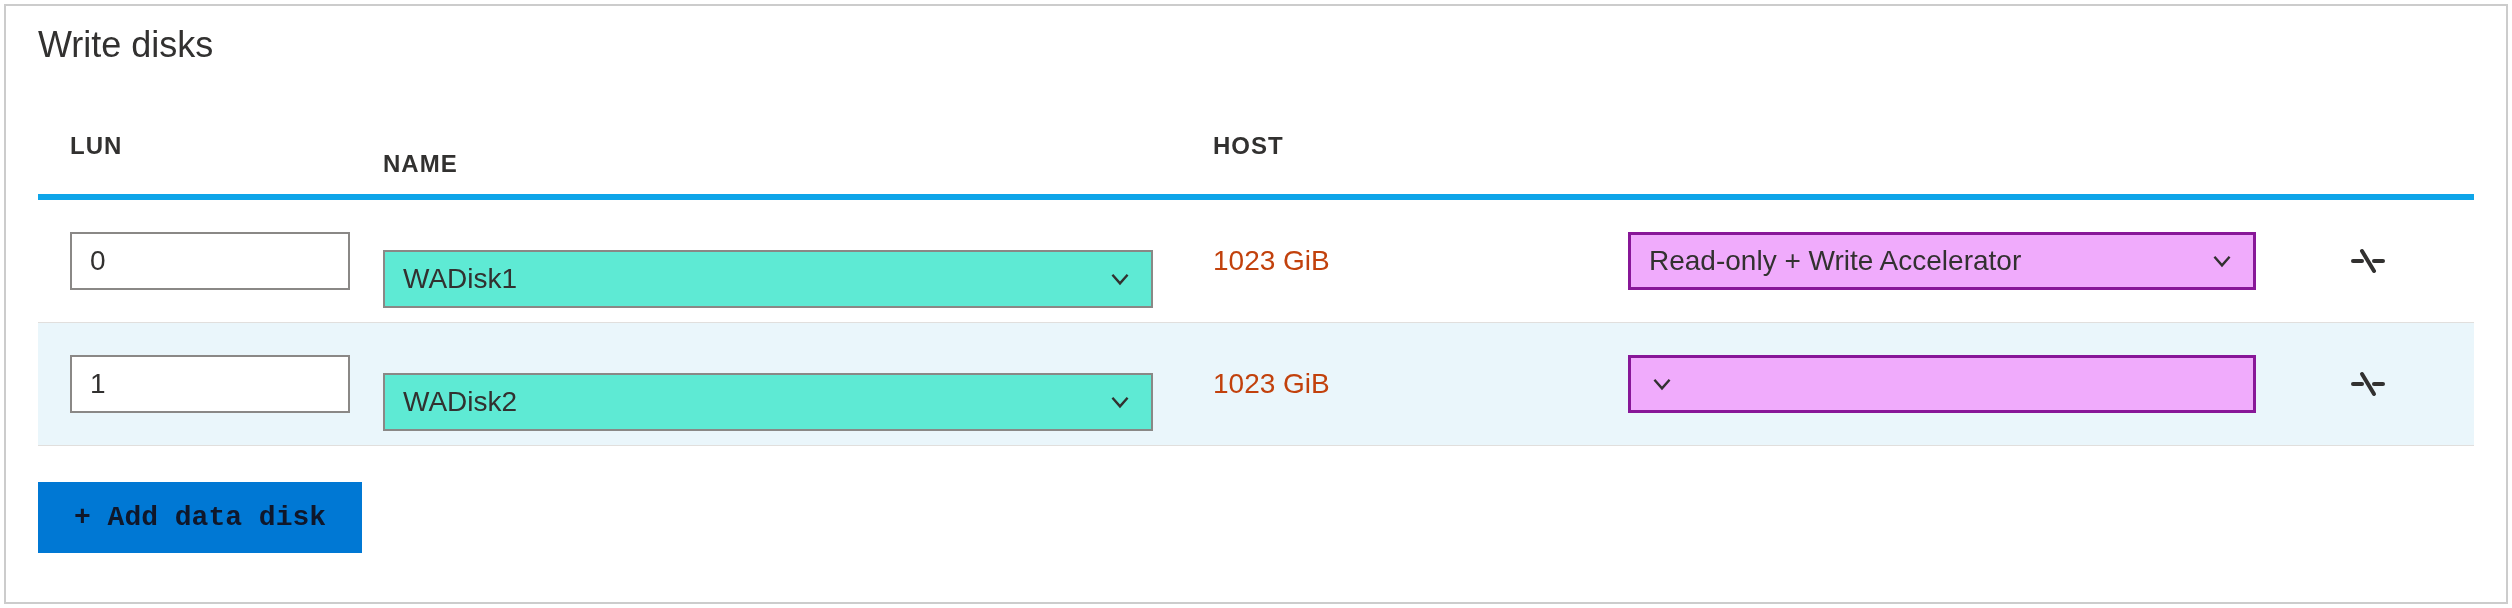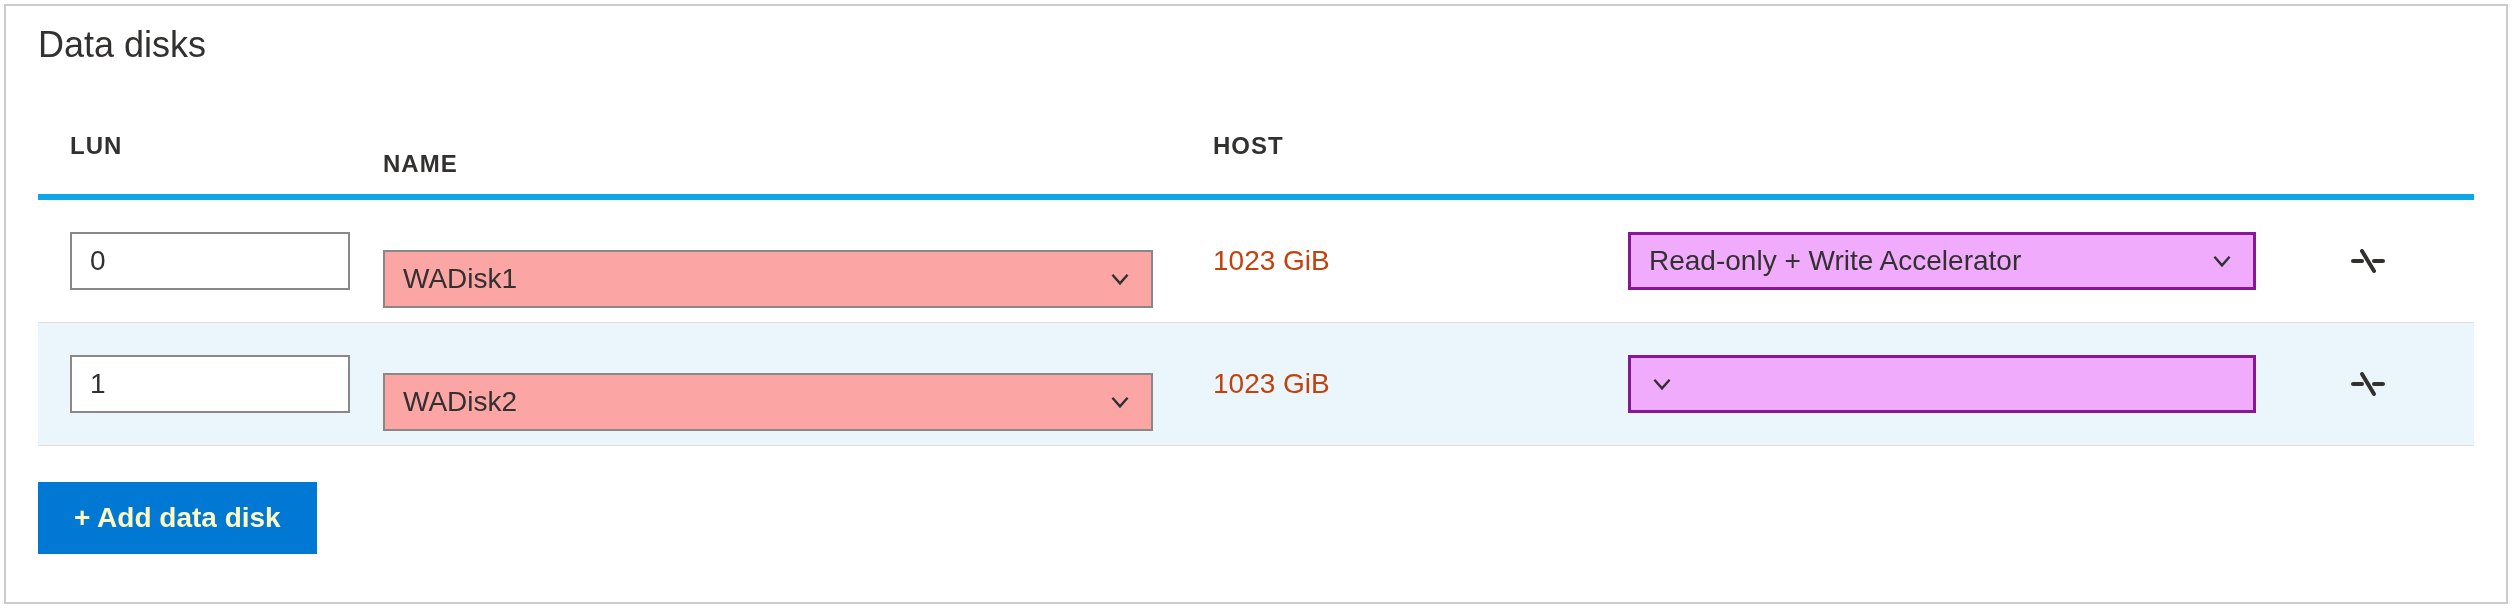--- a/index.html
+++ b/index.html
@@ -65,21 +65,21 @@
       font-size: 28px;
       font-family: inherit;
       color: #323130;
       padding: 0 18px;
       margin-left: 0;
     }
     .name-select {
       width: 770px;
       height: 58px;
       border: 2px solid #8a8886;
-      background: #fca5a5;
+      background: #5eead4;
       display: flex;
       align-items: center;
       justify-content: space-between;
       padding: 0 18px;
       cursor: pointer;
     }
     .name-select-text {
       font-size: 28px;
       color: #323130;
     }
@@ -120,34 +120,34 @@
       height: 50px;
     }
     .action-icon svg {
       width: 40px;
       height: 28px;
       display: block;
     }
     .add-button {
       margin: 36px 0 0 32px;
       background: #0078d4;
-      color: #fef9c3;
+      color: #0f172a;
       border: none;
       font-size: 28px;
       font-weight: 600;
       padding: 20px 36px;
       cursor: pointer;
-      font-family: Liberation Sans, sans-serif;
+      font-family: Liberation Mono, monospace;
     }
   </style>
 </head>
 <body>
 
 <div class="panel">
-  <div class="section-title">Data disks</div>
+  <div class="section-title">Write disks</div>
 
   <div class="table-container">
     <div class="table-header">
       <div class="col-lun"><span class="header-label">LUN</span></div>
       <div class="col-name"><span class="header-label">NAME</span></div>
       <div class="col-size"><span class="header-label">HOST</span></div>
       <div class="col-action"></div>
     </div>
 
     <div class="table-row">

